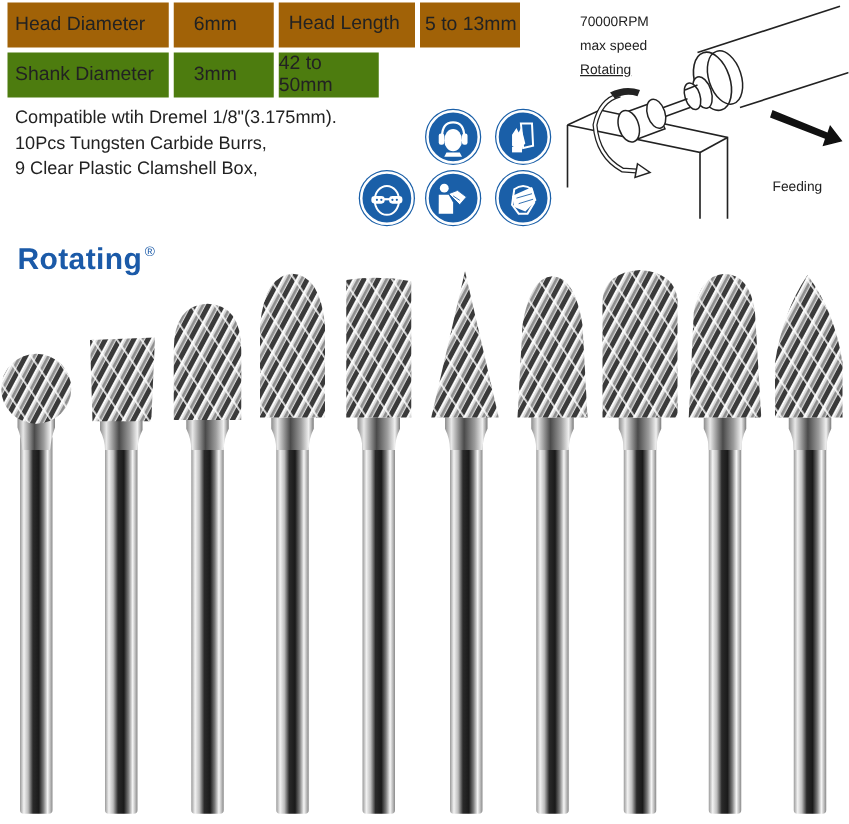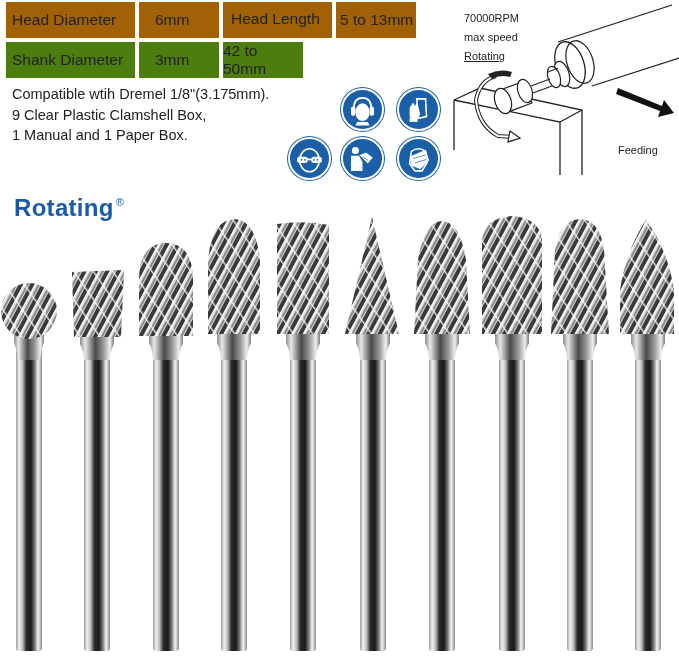--- a/index.html
+++ b/index.html
@@ -40,22 +40,22 @@
   </div>
   <div class="spec-row row-1">
     <div class="spec-cell c0">Shank Diameter</div>
     <div class="spec-cell c1">3mm</div>
     <div class="spec-cell c3">42 to 50mm</div>
   </div>
 </div>
 
 <div class="desc">
   <div>Compatible wtih Dremel 1/8"(3.175mm).</div>
+  <div>10Pcs Tungsten Carbide Burrs,</div>
   <div>9 Clear Plastic Clamshell Box,</div>
-  <div>1 Manual and 1 Paper Box.</div>
 </div>
 
 <div class="safety" style="left:341px; top:88px;">
   <svg viewBox="0 0 44 44">
     <ellipse cx="22" cy="25" rx="8" ry="10" fill="#fff"></ellipse>
     <path d="M12 22 Q12 9 22 9 Q32 9 32 22" stroke="#fff" stroke-width="2" fill="none"></path>
     <rect x="9" y="19" width="5" height="10" rx="2" fill="#fff"></rect>
     <rect x="30" y="19" width="5" height="10" rx="2" fill="#fff"></rect>
     <path d="M16 36 L28 36 L30 40 L14 40 Z" fill="#fff"></path>
   </svg>

